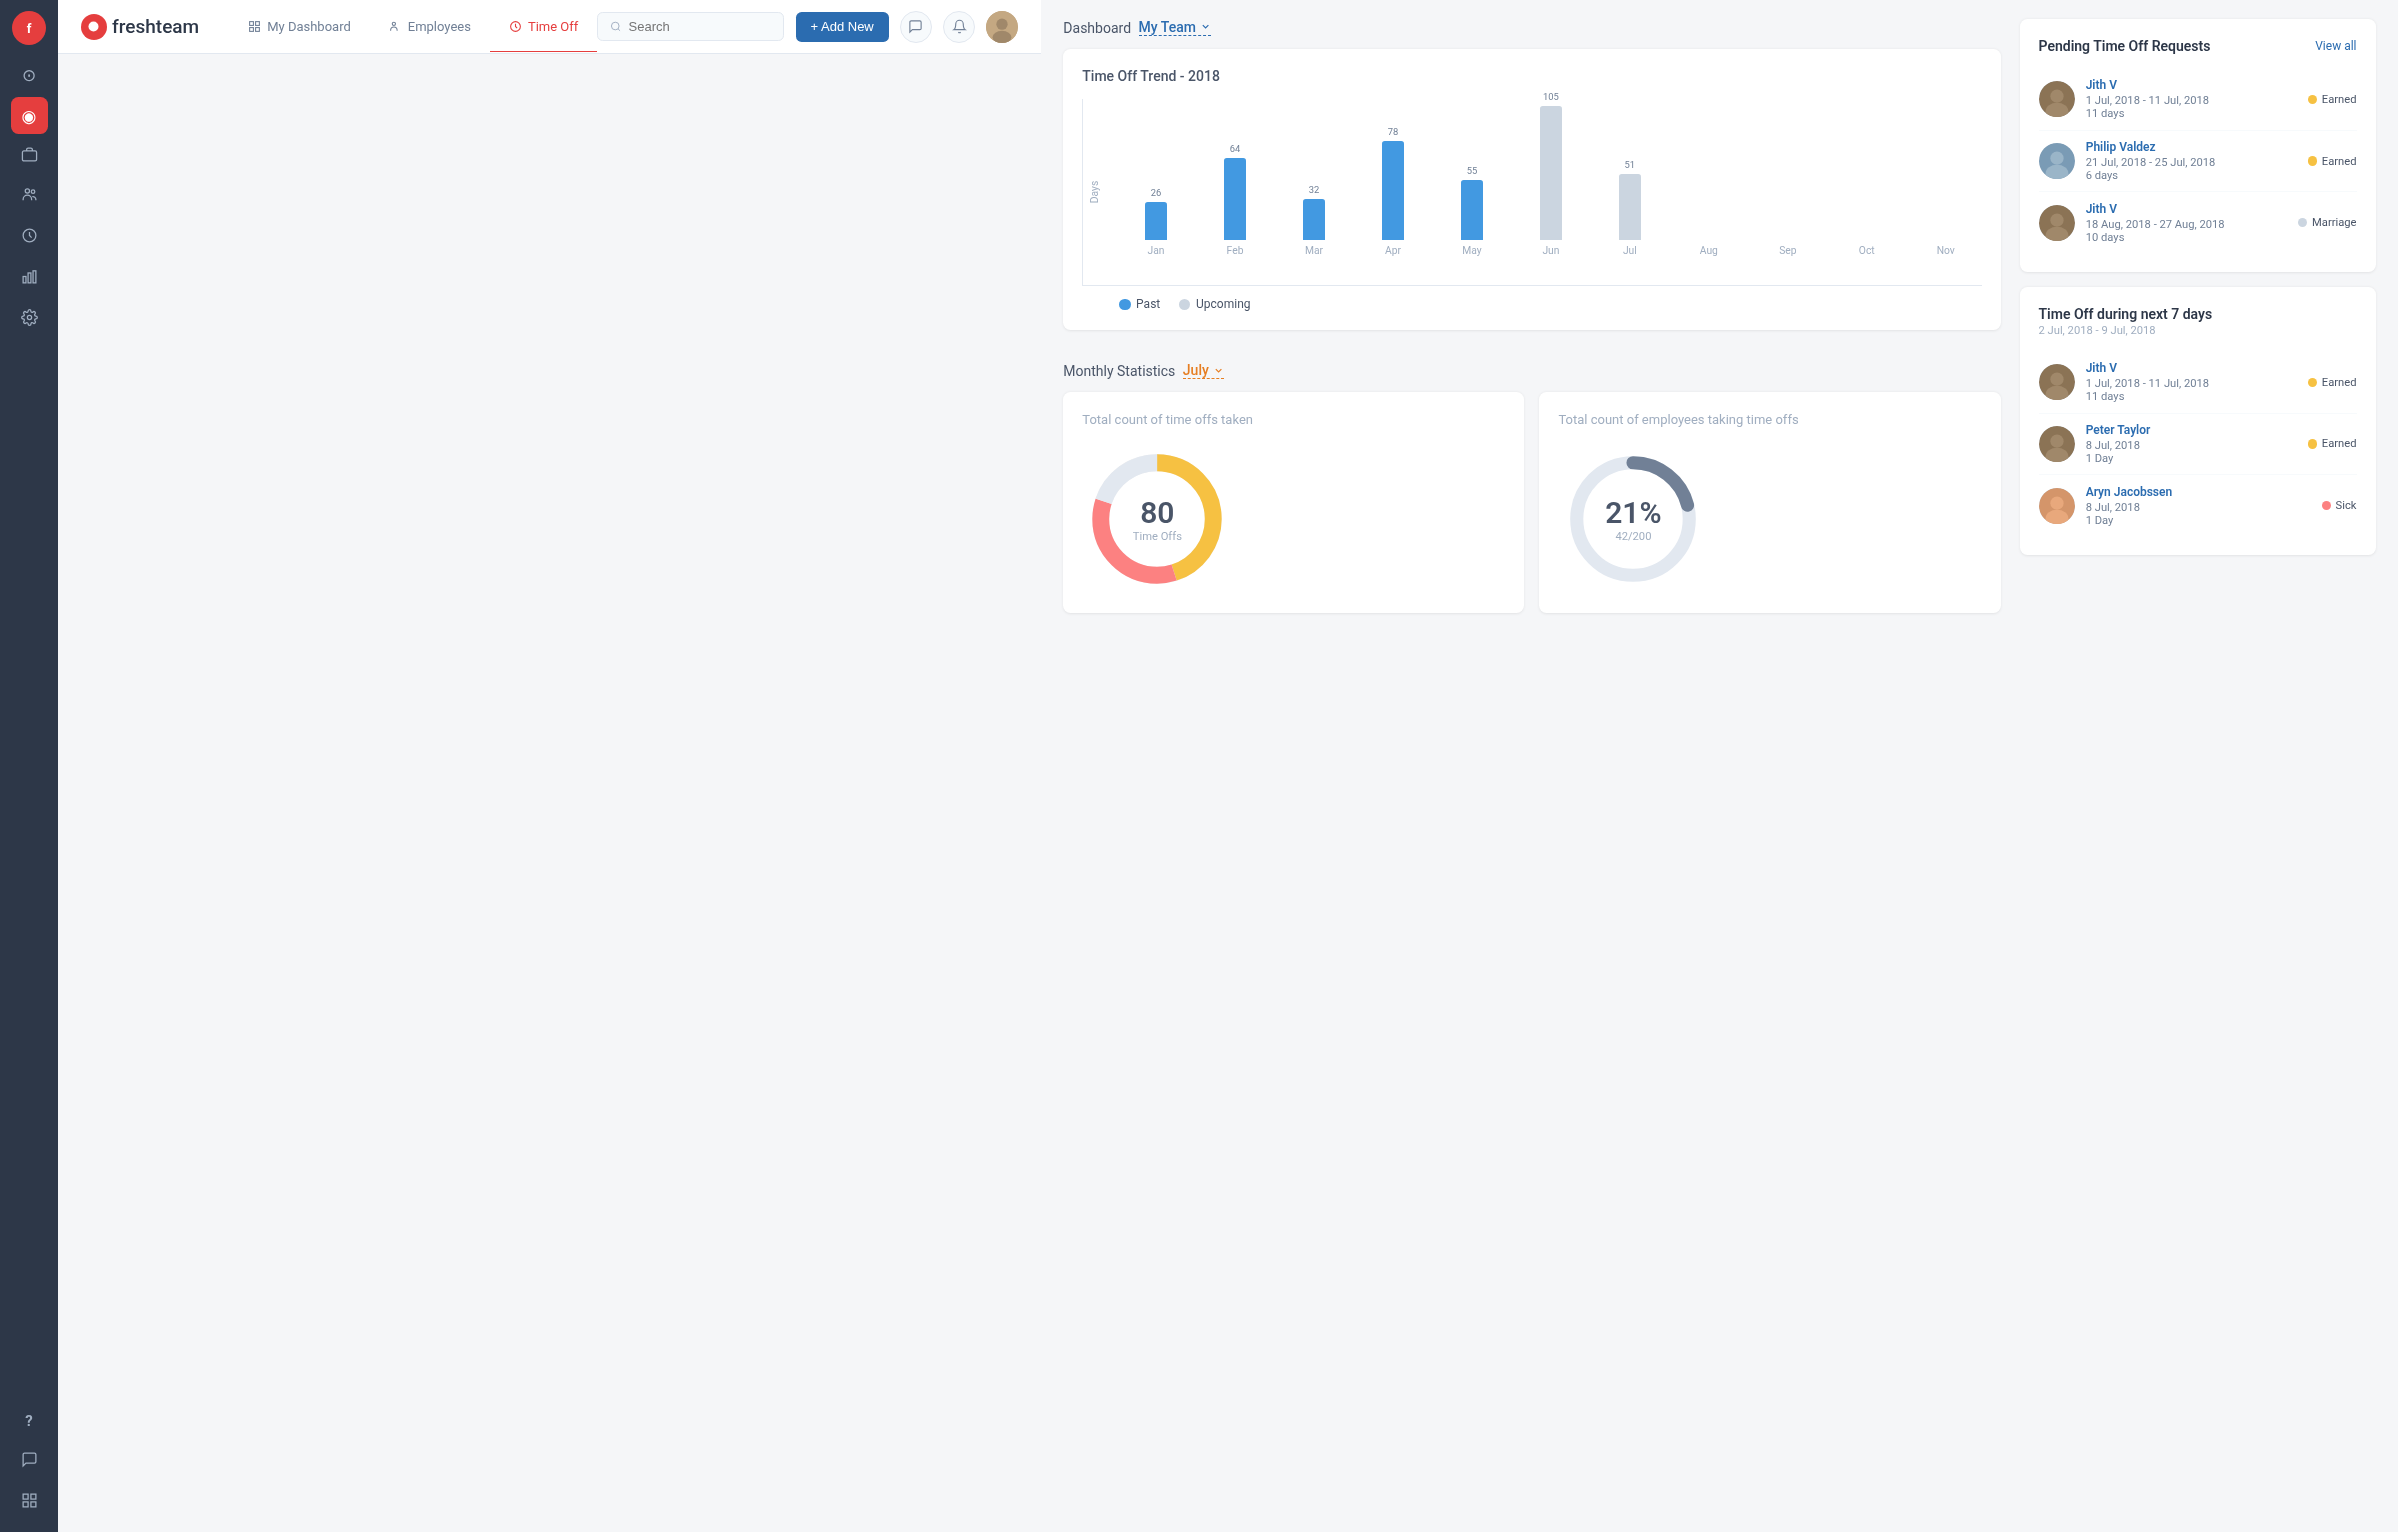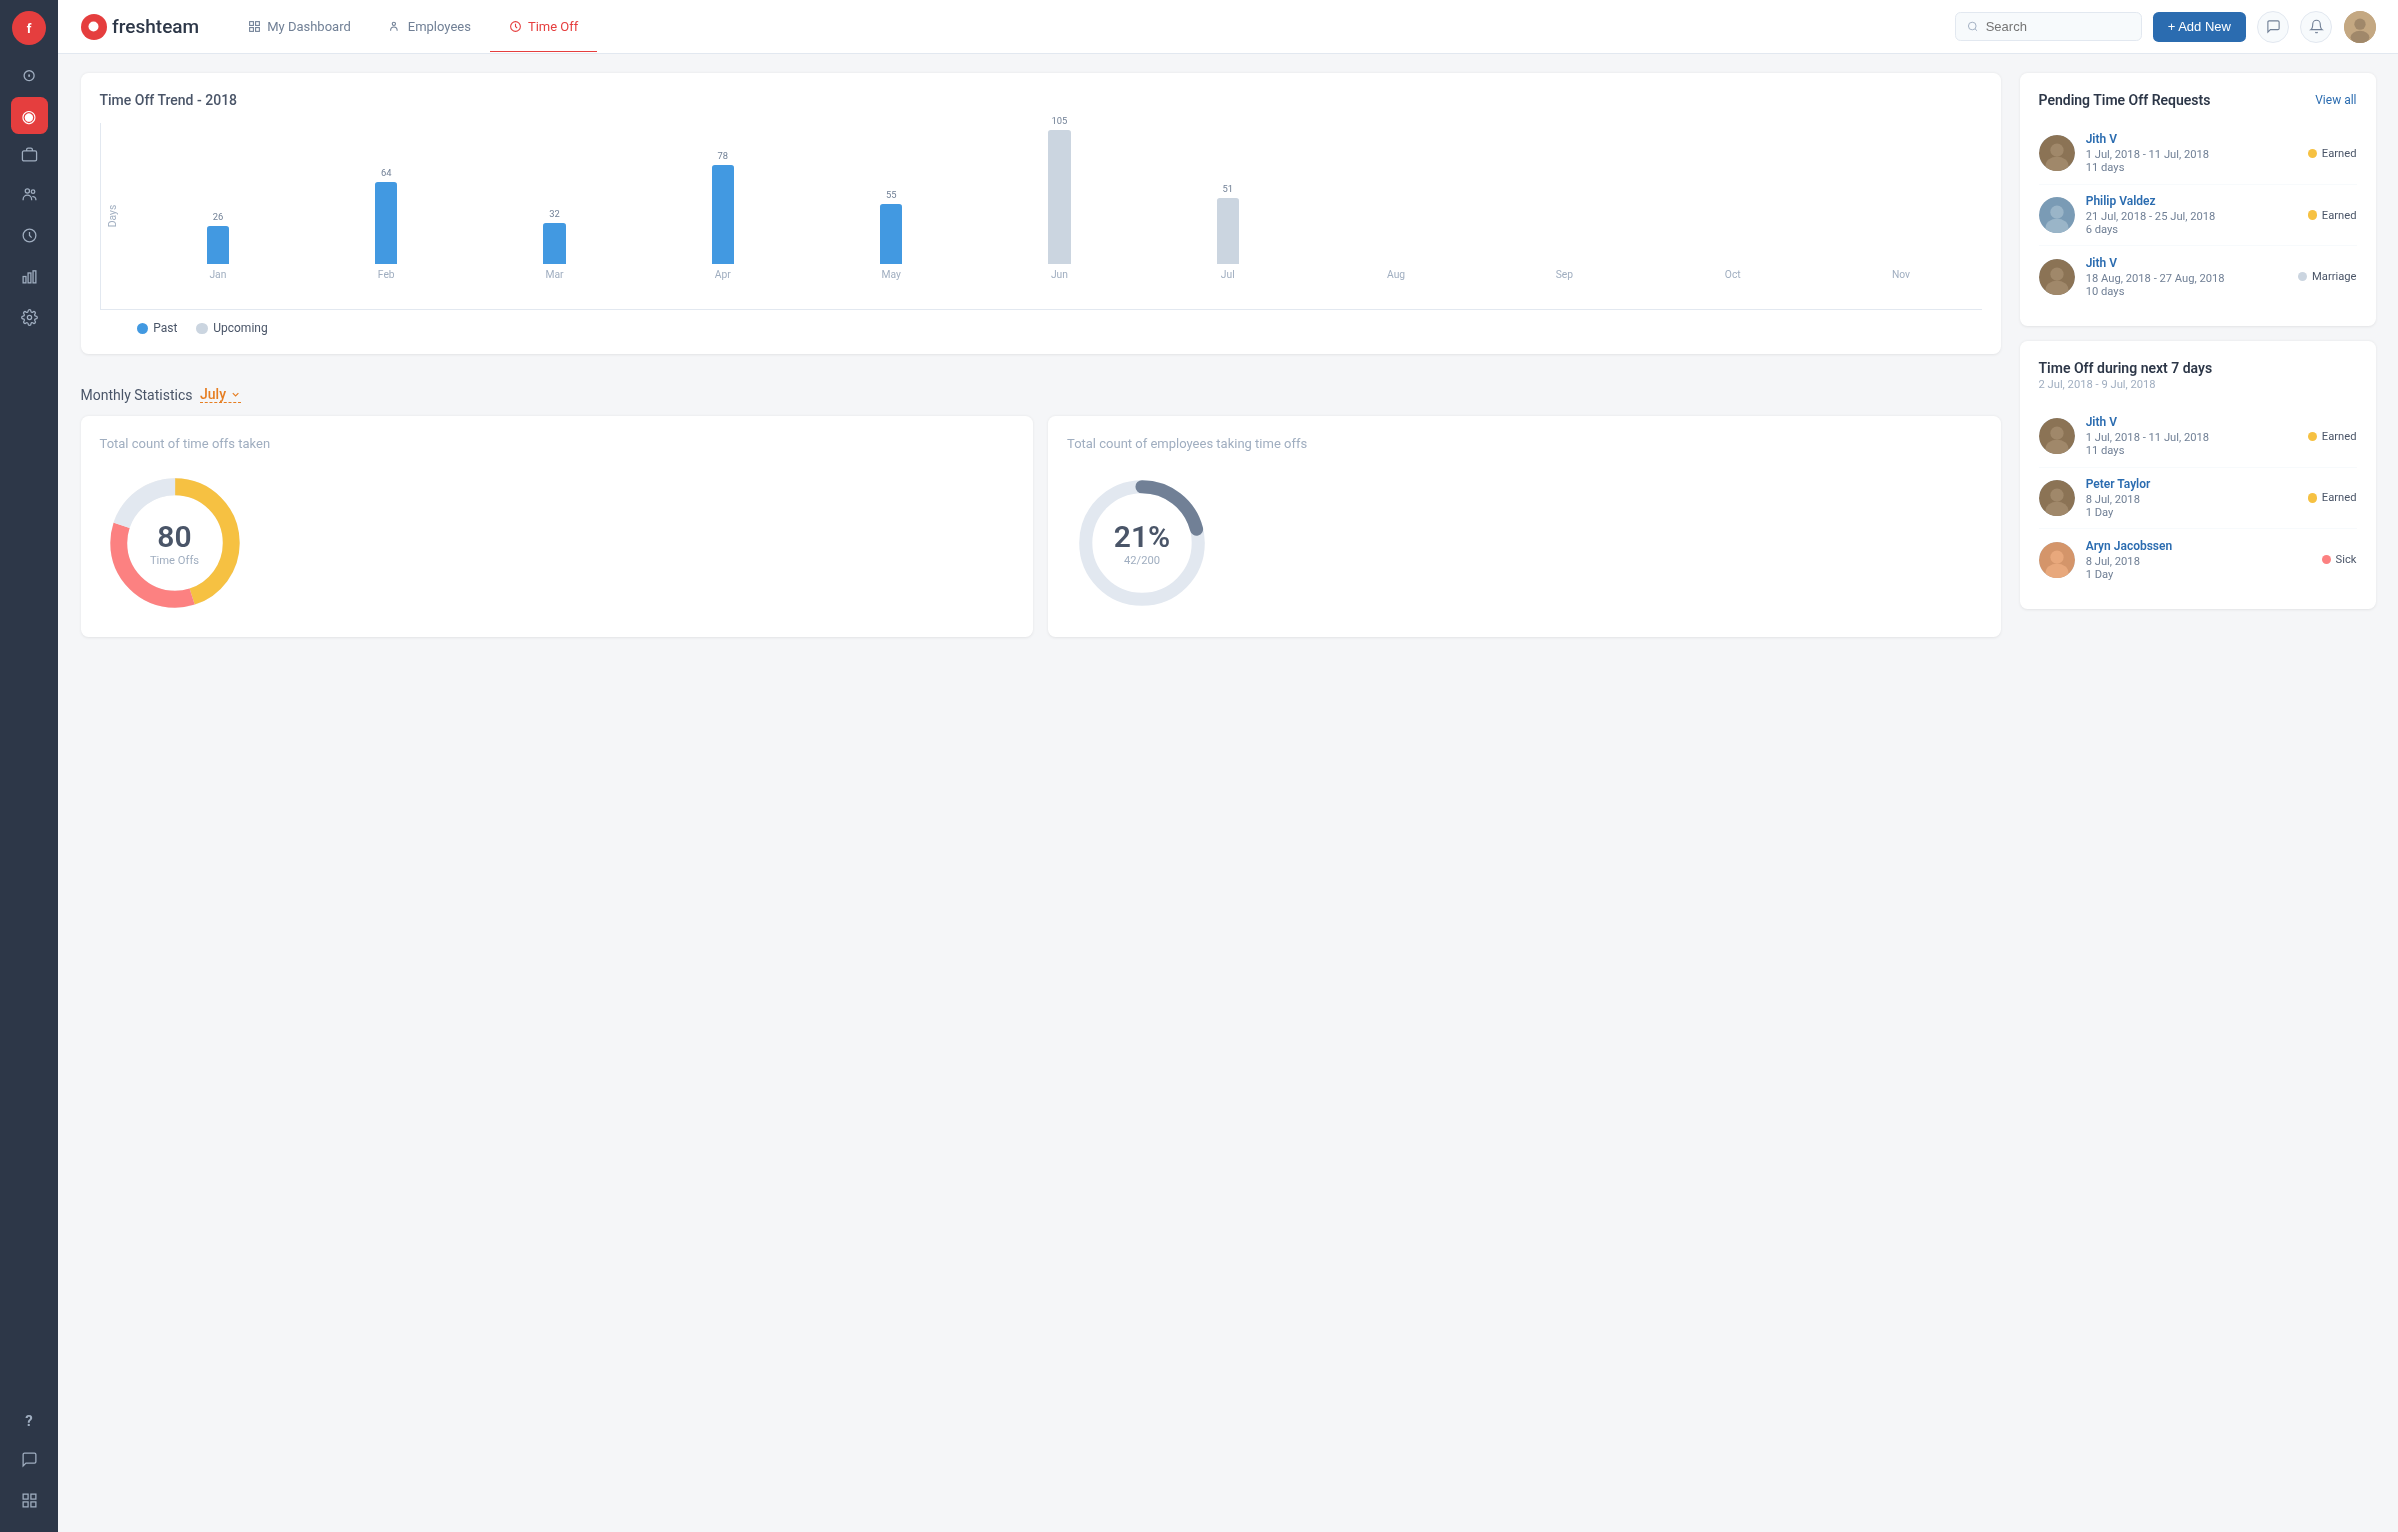--- a/index.html
+++ b/index.html
@@ -7,21 +7,21 @@
 
     
     .sidebar { width: 58px; background: #2d3748; display: flex; flex-direction: column; align-items: center; padding: 11.2px 0; gap: 3.7px; flex-shrink: 0; }
     .sidebar-logo { width: 34px; height: 34px; background: #e53e3e; border-radius: 50%; display: flex; align-items: center; justify-content: center; color: white; font-weight: bold; font-size: 13px; margin-bottom: 7.5px; }
     .sidebar-item { width: 37px; height: 37px; border-radius: 7.5px; display: flex; align-items: center; justify-content: center; color: #a0aec0; cursor: pointer; position: relative; }
     .sidebar-item.active { background: #e53e3e; color: white; }
     .sidebar-icon { font-size: 17px; }
     .sidebar-bottom { margin-top: auto; display: flex; flex-direction: column; align-items: center; gap: 3.7px; }
 
     
-    .main { flex: 1; display: flex; flex-direction: column; overflow: hidden; }
+    .main { flex: 1; display: flex; flex-direction: row; overflow: hidden; }
 
     
     .topnav { background: white; border-bottom: 0.9px solid #e2e8f0; padding: 0 22.5px; display: flex; align-items: center; height: 54px; flex-shrink: 0; }
     .topnav-logo { display: flex; align-items: center; gap: 5.6px; margin-right: 30px; }
     .topnav-logo-icon { width: 26px; height: 26px; background: #e53e3e; border-radius: 50%; display: flex; align-items: center; justify-content: center; color: white; font-size: 11.2px; font-weight: bold; }
     .topnav-brand { font-size: 19px; color: #2d3748; font-weight: 500; }
     .topnav-tabs { display: flex; gap: 0; margin-right: auto; }
     .topnav-tab { padding: 17px 19px; font-size: 13px; color: #718096; cursor: pointer; border-bottom: 1.9px solid transparent; display: flex; align-items: center; gap: 6px; text-decoration: none; }
     .topnav-tab.active { color: #e53e3e; border-bottom: 1.9px solid #e53e3e; }
     .topnav-right { display: flex; align-items: center; gap: 11.2px; }
@@ -240,20 +240,29 @@
             <ellipse cx="17" cy="28" rx="10" ry="7" fill="#a0886a"></ellipse>
           </svg>
       </div>
     </div>
   </div>
 
   <div class="content">
 
     <div class="content-left">
 
+      <div class="dashboard-header">
+        <span>Dashboard</span>
+        <span class="team-selector">
+          <span>My Team</span>
+          <svg width="11.2" height="11.2" viewBox="0 0 24 24" fill="none" stroke="#2b6cb0" stroke-width="2.5">
+              <path d="m6 9 6 6 6-6"></path>
+            </svg>
+        </span>
+      </div>
 
       <div class="card">
         <div class="chart-title">Time Off Trend - 2018</div>
         <div style="position:relative;">
           <div class="chart-area">
             <span class="chart-y-label">Days</span>
             <div class="chart-bars" id="chart-bars-container">
 
             <div class="chart-month">
                   <div class="bar-container">

